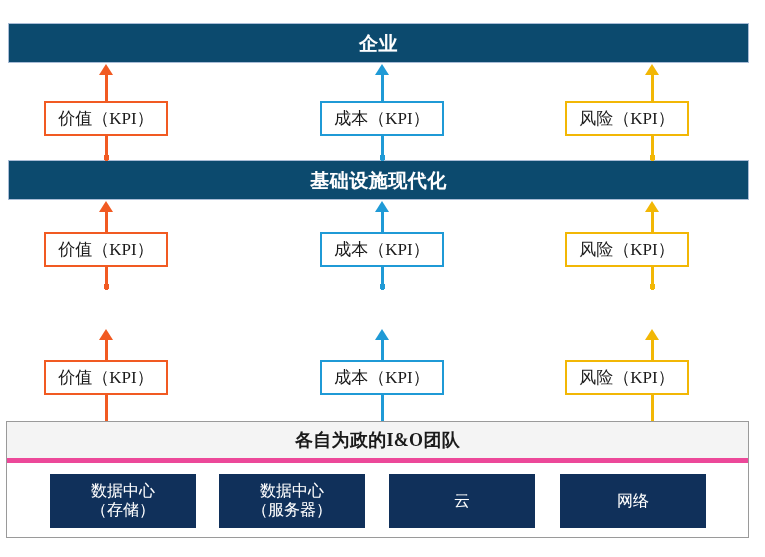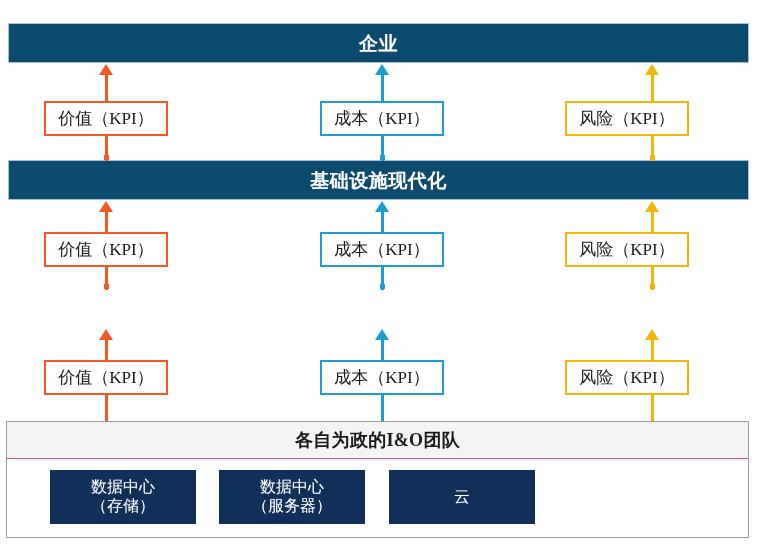--- a/index.html
+++ b/index.html
@@ -119,21 +119,21 @@
     width: 743px;
     height: 117px;
     box-sizing: border-box;
     border: 1px solid #9a9a9a;
     background: #ffffff;
     z-index: 6;
   }
   #silo-header {
     height: 36px;
     background: #f4f4f4;
-    border-bottom: 1px solid #ec4899;
+    border-bottom: 5px solid #ec4899;
     display: flex;
     align-items: center;
     justify-content: center;
   }
   #silo-header .silo-title {
     font-size: 18px;
     font-weight: 700;
     color: #1a1a1a;
     line-height: 1;
     letter-spacing: 0.3px;
@@ -256,16 +256,19 @@
         <span class="silo-text">数据中心
 （存储）</span>
       </div>
       <div class="silo-box silo-1">
         <span class="silo-text">数据中心
 （服务器）</span>
       </div>
       <div class="silo-box silo-2">
         <span class="silo-text">云</span>
       </div>
+      <div class="silo-box silo-3">
+        <span class="silo-text">网络</span>
+      </div>
     </div>
   </div>
 
 </div>
 
 </body></html>

